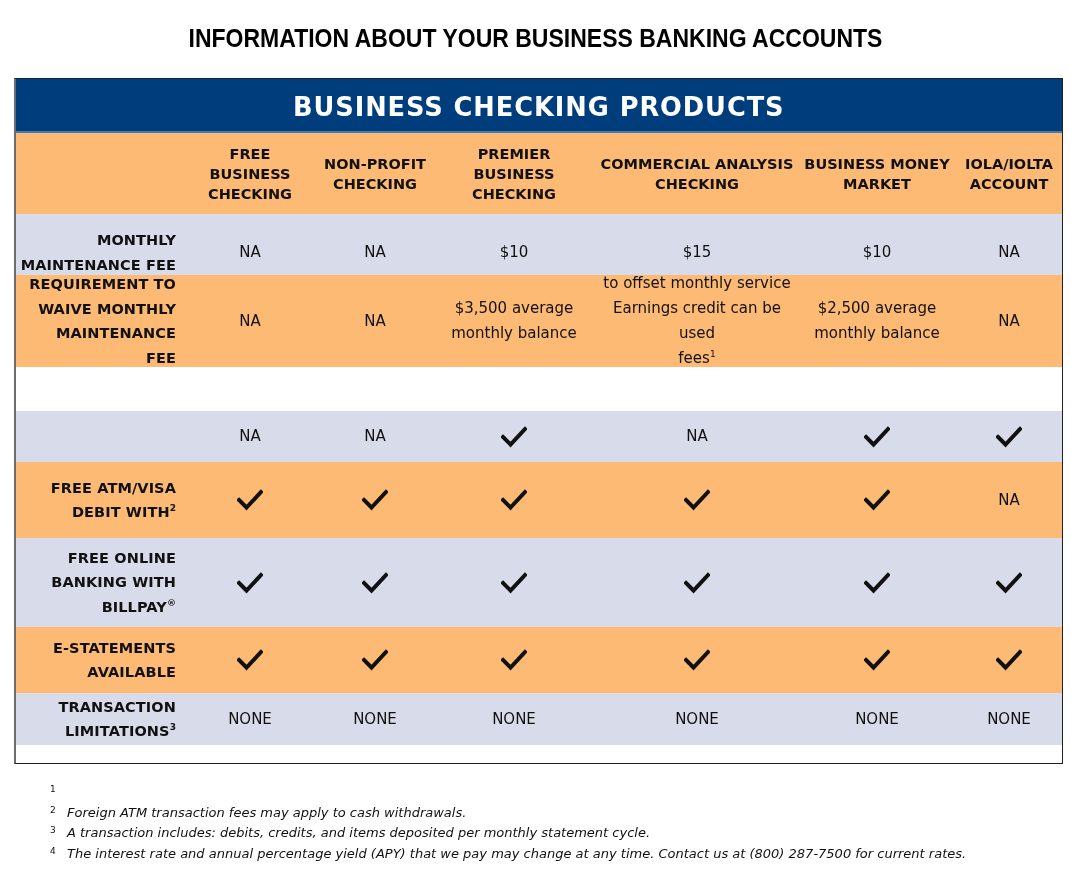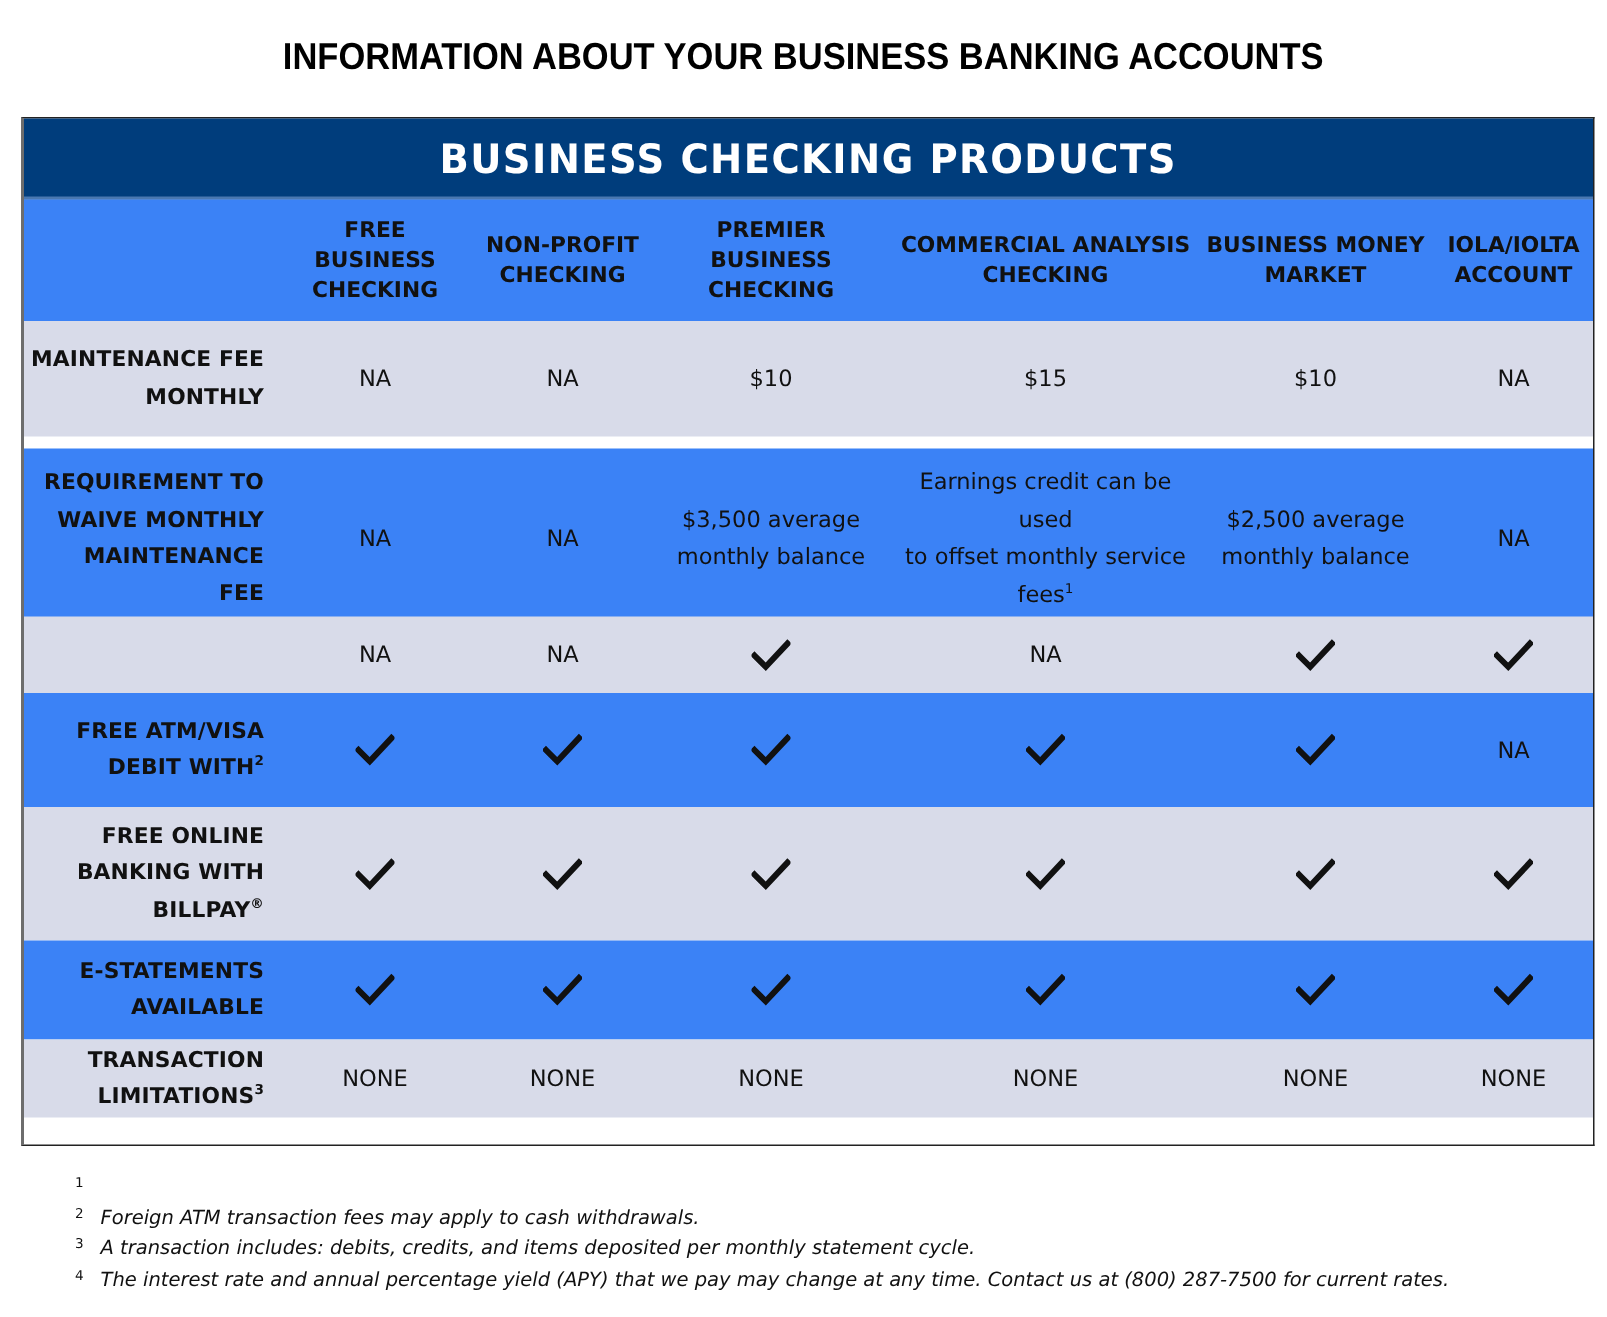--- a/index.html
+++ b/index.html
@@ -59,21 +59,21 @@
     .banner span {
       display: inline-block;
       transform: scaleX(0.95);
     }
     .row {
       position: absolute;
       left: 0;
       width: 1046px;
     }
     .row.shaded { background: #d8dbe9; }
-    .row.white { background: #3b82f6; }
+    .row.white { background: #fdba74; }
     .cell {
       position: absolute;
       top: 0;
       height: 100%;
       display: flex;
       align-items: center;
       justify-content: center;
       text-align: center;
       box-sizing: border-box;
     }
@@ -169,22 +169,22 @@
           <div>IOLA/IOLTA</div>
           <div>ACCOUNT</div>
         </div>
     </div>
   </div>
 
   <div id="rows-container">
       <div class="row shaded" style="top: 135px; height: 77px;">
         <div class="cell label-cell">
           <div>
+            <div>MONTHLY</div>
             <div>MAINTENANCE FEE</div>
-            <div>MONTHLY</div>
           </div>
         </div>
         <div class="cell val" style="left: 174px; width: 120px;">
           <div>
             <div><span>NA</span></div>
           </div>
         </div>
         <div class="cell val" style="left: 304px; width: 110px;">
           <div>
             <div><span>NA</span></div>
@@ -204,21 +204,21 @@
           <div>
             <div><span>$10</span></div>
           </div>
         </div>
         <div class="cell val" style="left: 942px; width: 102px;">
           <div>
             <div><span>NA</span></div>
           </div>
         </div>
       </div>
-      <div class="row white" style="top: 220px; height: 120px;">
+      <div class="row white" style="top: 196px; height: 92px;">
         <div class="cell label-cell">
           <div>
             <div>REQUIREMENT TO</div>
             <div>WAIVE MONTHLY</div>
             <div>MAINTENANCE</div>
             <div>FEE</div>
           </div>
         </div>
         <div class="cell val" style="left: 174px; width: 120px;">
           <div>
@@ -231,22 +231,22 @@
           </div>
         </div>
         <div class="cell val" style="left: 420px; width: 156px;">
           <div>
             <div><span>$3,500 average</span></div>
             <div><span>monthly balance</span></div>
           </div>
         </div>
         <div class="cell val" style="left: 582px; width: 198px;">
           <div>
+            <div><span>to offset monthly service</span></div>
             <div><span>Earnings credit can be used</span></div>
-            <div><span>to offset monthly service</span></div>
             <div><span>fees</span><sup>1</sup></div>
           </div>
         </div>
         <div class="cell val" style="left: 786px; width: 150px;">
           <div>
             <div><span>$2,500 average</span></div>
             <div><span>monthly balance</span></div>
           </div>
         </div>
         <div class="cell val" style="left: 942px; width: 102px;">

